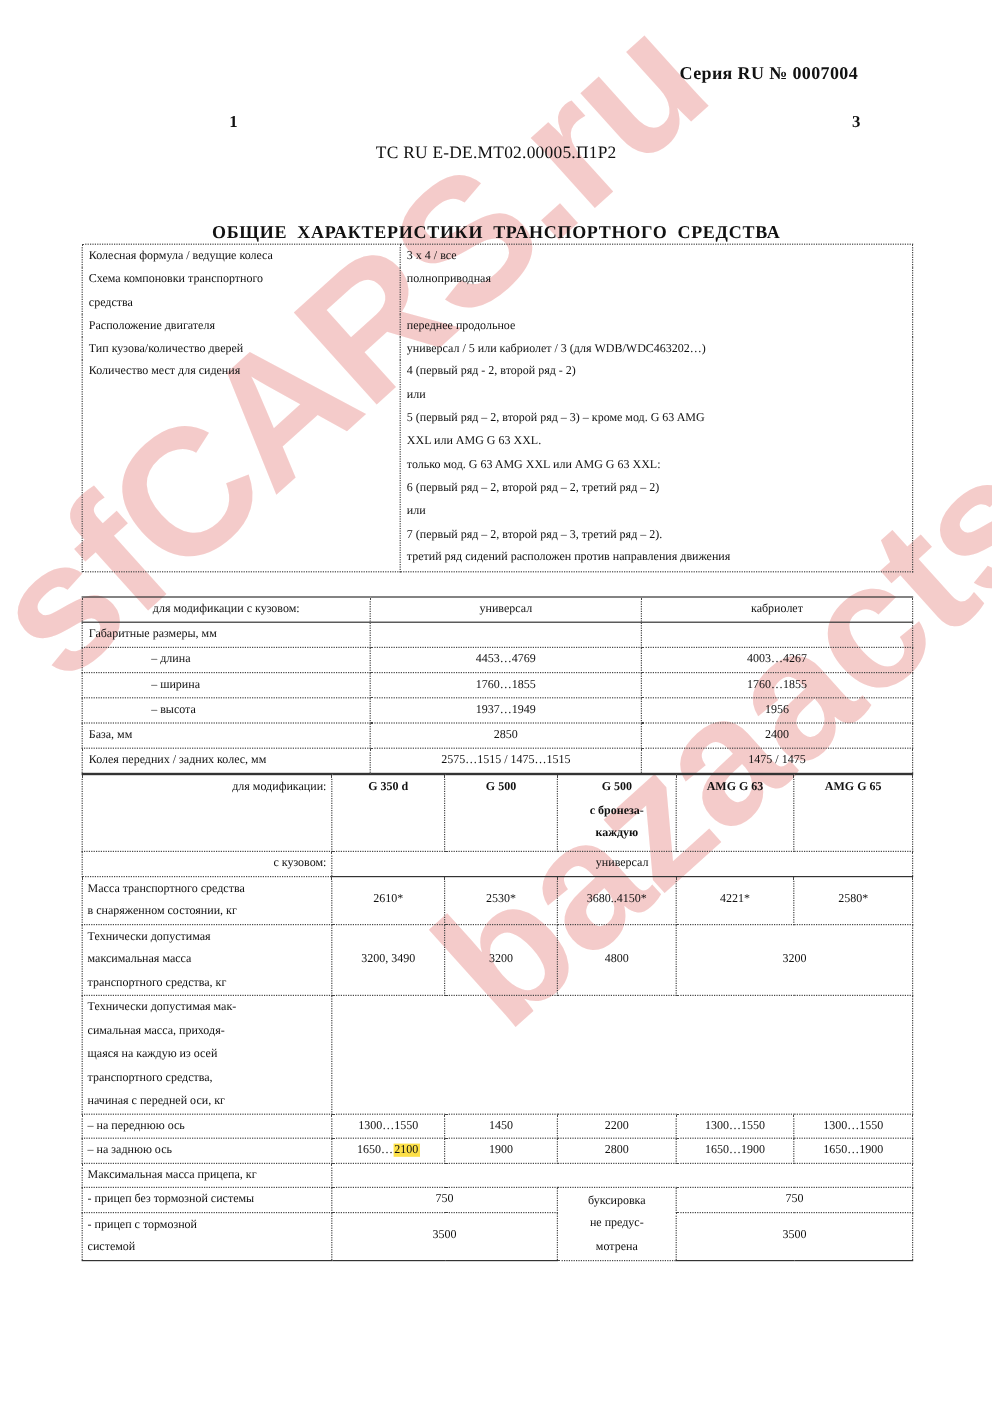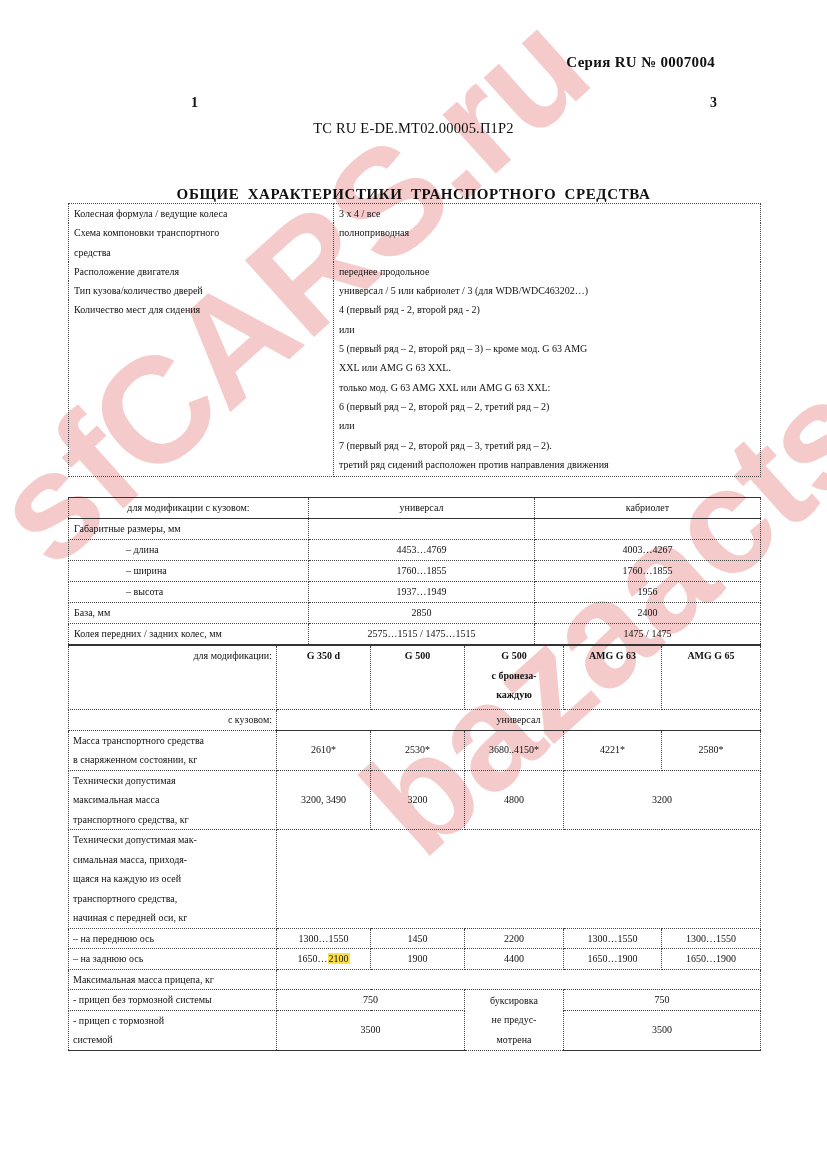--- a/index.html
+++ b/index.html
@@ -333,21 +333,21 @@
         <td class="c">1450</td>
         <td class="c">2200</td>
         <td class="c">1300…1550</td>
         <td class="c">1300…1550</td>
       </tr>
 
       <tr>
         <td>–   на заднюю ось</td>
         <td class="c"><span>1650…</span><span class="hl">2100</span></td>
         <td class="c">1900</td>
-        <td class="c">4400</td>
+        <td class="c">2800</td>
         <td class="c">1650…1900</td>
         <td class="c">1650…1900</td>
       </tr>
 
       <tr>
         <td>Максимальная масса прицепа, кг</td>
         <td class="nb-r">&nbsp;</td>
         <td class="nb-l nb-r">&nbsp;</td>
         <td class="nb-l nb-r">&nbsp;</td>
         <td class="nb-l nb-r">&nbsp;</td>

